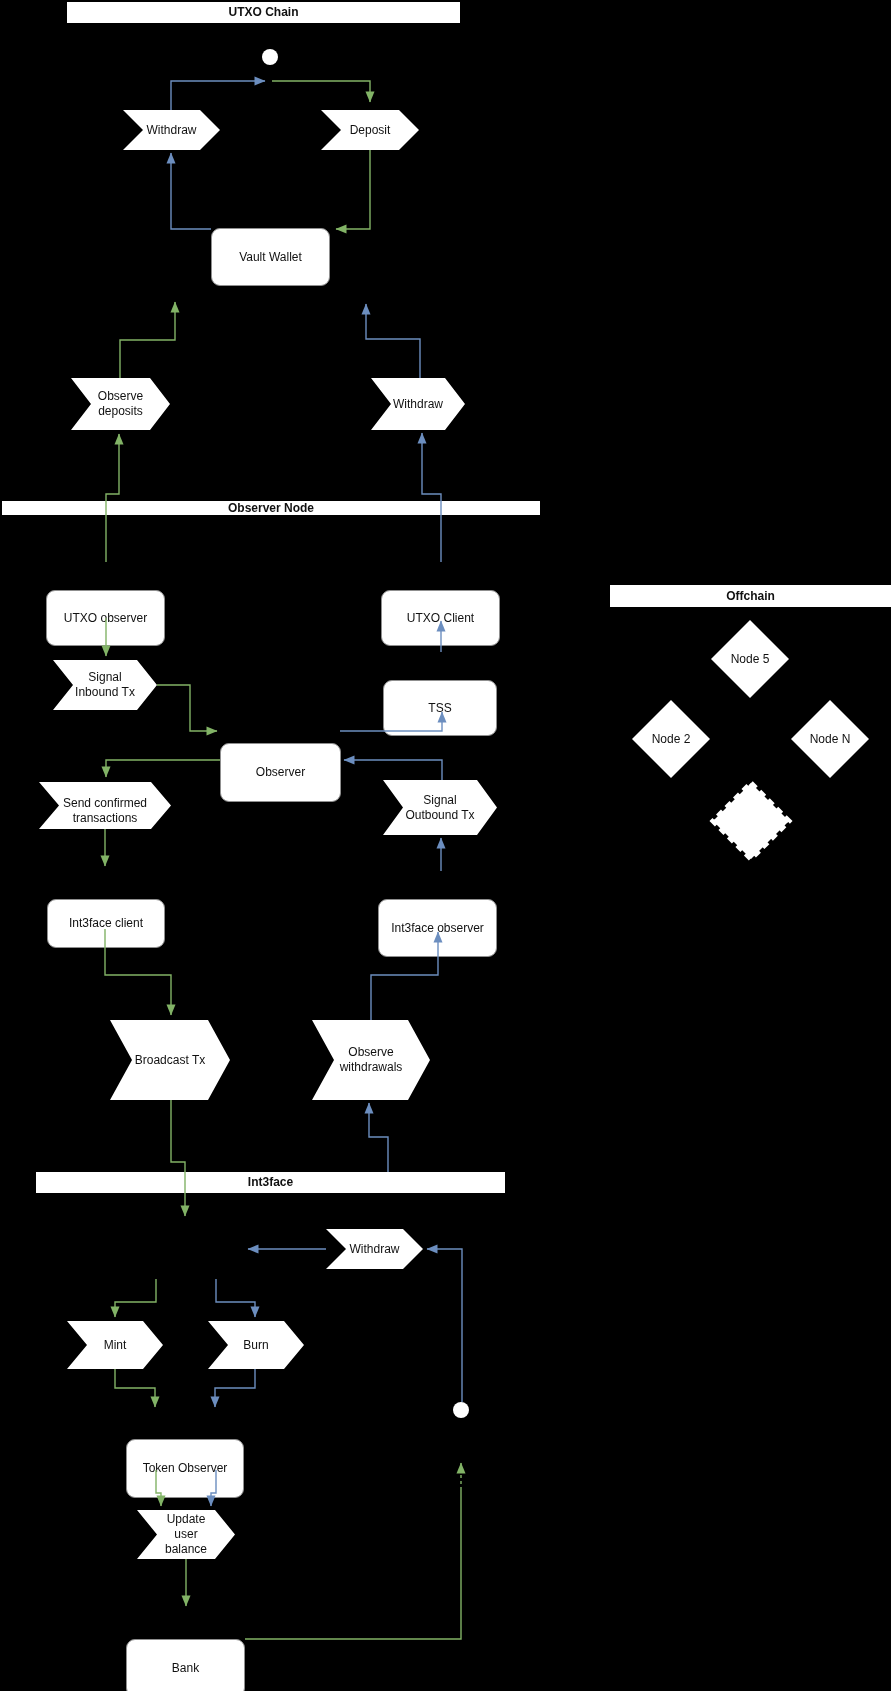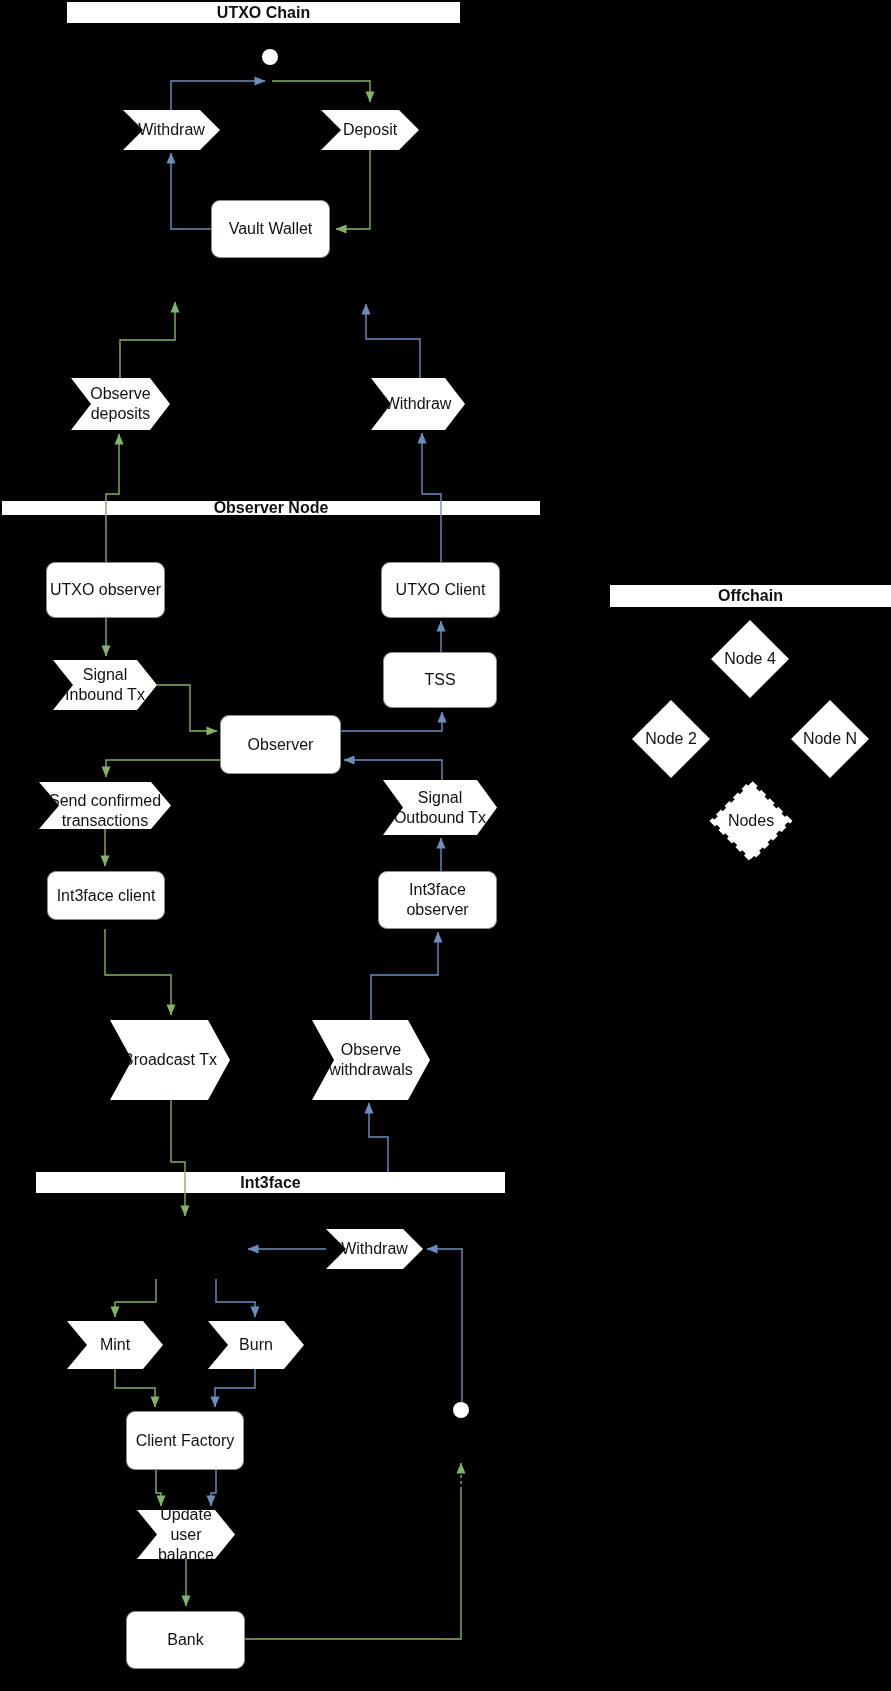--- a/index.html
+++ b/index.html
@@ -2,26 +2,26 @@
 <html style="--green: #82b366; --blue: #6c8ebf; --fill: #ffffff;"><head>
 <meta charset="utf-8">
 <style>
   html,body{margin:0;padding:0;background:#000;}
   .stage{position:relative;width:891px;height:1691px;background:#000;overflow:hidden;
          font-family:"Liberation Sans",sans-serif;}
   :root{--green:#82b366;--blue:#6c8ebf;--fill:#ffffff;}
   .bar{position:absolute;background:var(--fill);display:flex;align-items:center;justify-content:center;}
   .bar .lbl{font-weight:bold;}
   .box{position:absolute;background:var(--fill);border:1px solid #8f8f8f;border-radius:9px;
-       box-sizing:border-box;display:flex;align-items:center;justify-content:center;}
+       box-sizing:border-box;display:flex;align-items:center;justify-content:center;margin-top:28px;}
   .ribbon{position:absolute;background:var(--fill);display:flex;align-items:center;justify-content:center;}
   .diamond{position:absolute;background:var(--fill);clip-path:polygon(50% 0,100% 50%,50% 100%,0 50%);
        display:flex;align-items:center;justify-content:center;}
   .dlabel{position:absolute;display:flex;align-items:center;justify-content:center;}
-  .lbl{font-size:16px;color:#111;text-align:center;white-space:pre-line;line-height:1.25;}
+  .lbl{font-size:12px;color:#111;text-align:center;white-space:pre-line;line-height:1.25;}
   svg.layer{position:absolute;left:0;top:0;pointer-events:none;}
   .eg{fill:none;stroke:var(--green);stroke-width:1.4px;}
   .eb{fill:none;stroke:var(--blue);stroke-width:1.4px;}
 </style>
 </head>
 <body style="background: rgb(0, 0, 0);">
 
 <div class="stage">
 
   <div class="bar" style="left:67px;top:2px;width:393px;height:21px">
@@ -52,21 +52,21 @@
   <div class="box" style="left:220px;top:715px;width:121px;height:59px">
     <span class="lbl">Observer</span>
     </div>
   <div class="box" style="left:47px;top:871px;width:118px;height:49px">
     <span class="lbl">Int3face client</span>
     </div>
   <div class="box" style="left:378px;top:871px;width:119px;height:58px">
     <span class="lbl">Int3face observer</span>
     </div>
   <div class="box" style="left:126px;top:1411px;width:118px;height:59px">
-    <span class="lbl">Client Factory</span>
+    <span class="lbl">Token Observer</span>
     </div>
   <div class="box" style="left:126px;top:1611px;width:119px;height:58px">
     <span class="lbl">Bank</span>
     </div>
 
   <div class="ribbon" style="left:123px;top:110px;width:97px;height:40px;clip-path:polygon(0px 0px,77px 0px,97px 20px,77px 40px,0px 40px,20px 20px)">
     <span class="lbl">Withdraw</span>
     </div>
   <div class="ribbon" style="left:321px;top:110px;width:98px;height:40px;clip-path:polygon(0px 0px,78px 0px,98px 20px,78px 40px,0px 40px,20px 20px)">
     <span class="lbl">Deposit</span>
@@ -106,35 +106,32 @@
   <div class="ribbon" style="left:208px;top:1321px;width:96px;height:48px;clip-path:polygon(0px 0px,76px 0px,96px 24px,76px 48px,0px 48px,20px 24px)">
     <span class="lbl">Burn</span>
     </div>
   <div class="ribbon" style="left:137px;top:1510px;width:98px;height:49px;clip-path:polygon(0px 0px,78px 0px,98px 24.5px,78px 49px,0px 49px,20px 24.5px)">
     <span class="lbl">Update
 user
 balance</span>
     </div>
 
   <div class="diamond" style="left:711px;top:620px;width:78px;height:78px">
-    <span class="lbl">Node 4</span>
+    <span class="lbl">Node 5</span>
     </div>
   <div class="diamond" style="left:632px;top:700px;width:78px;height:78px">
     <span class="lbl">Node 2</span>
     </div>
   <div class="diamond" style="left:791px;top:700px;width:78px;height:78px">
     <span class="lbl">Node N</span>
     </div>
 
   <svg class="layer" width="891" height="1691">
     <polygon points="751,783 789,821 751,859 713,821" fill="#ffffff" stroke="#ffffff" stroke-width="5" stroke-dasharray="7 5"></polygon>
   </svg>
-  <div class="dlabel" style="left:711px;top:781px;width:80px;height:80px">
-    <span class="lbl">Nodes</span>
-    </div>
 
   <svg class="layer" width="891" height="1691">
     <defs>
       <marker id="ag" viewBox="0 0 12 10" refX="11" refY="5" markerWidth="12" markerHeight="10" markerUnits="userSpaceOnUse" orient="auto">
         <path d="M0.5,0.5 L11.5,5 L0.5,9.5 Z" style="fill:var(--green)"></path>
       </marker>
       <marker id="ab" viewBox="0 0 12 10" refX="11" refY="5" markerWidth="12" markerHeight="10" markerUnits="userSpaceOnUse" orient="auto">
         <path d="M0.5,0.5 L11.5,5 L0.5,9.5 Z" style="fill:var(--blue)"></path>
       </marker>
     </defs>

